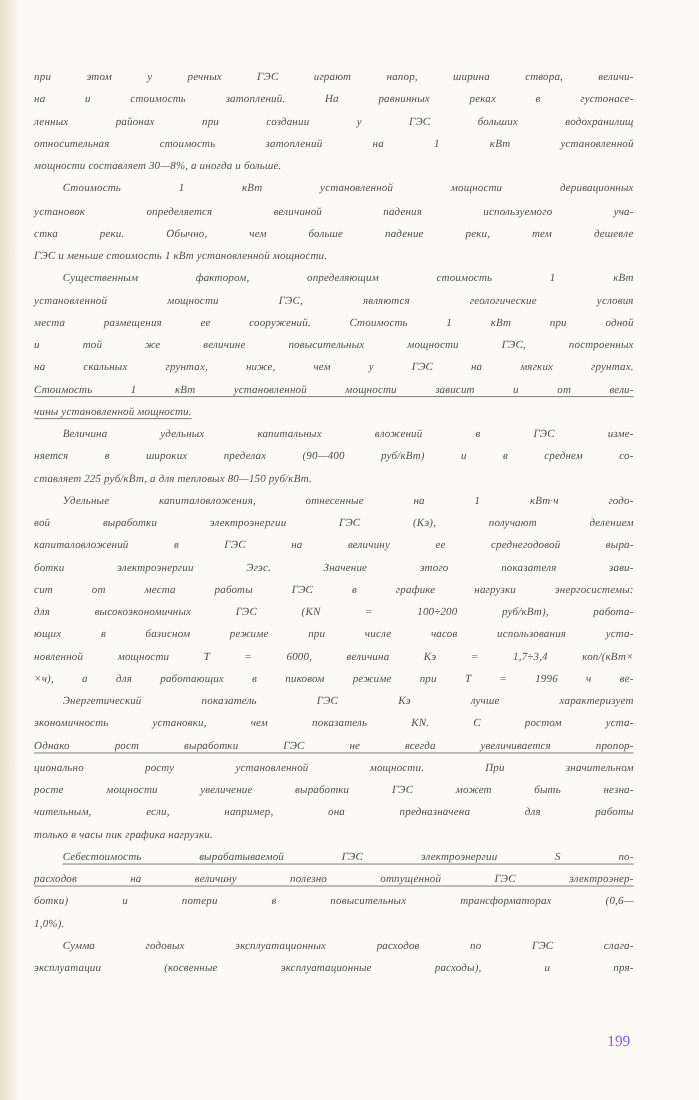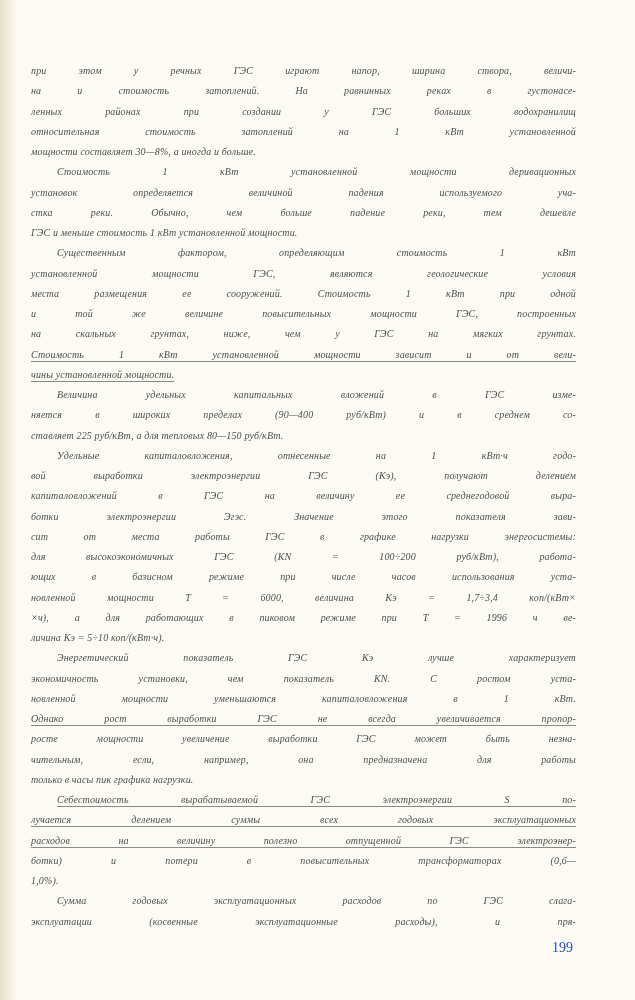--- a/index.html
+++ b/index.html
@@ -41,21 +41,21 @@
       text-align-last: left;
     }
     .line.indent {
       padding-left: 26px;
     }
     .page-number {
       position: absolute;
       left: 552px;
       top: 940px;
       font-size: 14px;
-      color: #1d4ed8;
+      color: #8b5cf6;
     }
     .ul {
       text-decoration: underline;
       text-decoration-color: #8a8a84;
       text-underline-offset: 3px;
     }
   </style>
 </head>
 <body>
 
@@ -97,36 +97,34 @@
   <div>
     <div class="line indent">Удельные капиталовложения, отнесенные на 1 кВт·ч годо-</div>
     <div class="line">вой выработки электроэнергии ГЭС (Kэ), получают делением</div>
     <div class="line">капиталовложений в ГЭС на величину ее среднегодовой выра-</div>
     <div class="line">ботки электроэнергии Эгэс. Значение этого показателя зави-</div>
     <div class="line">сит от места работы ГЭС в графике нагрузки энергосистемы:</div>
     <div class="line">для высокоэкономичных ГЭС (KN = 100÷200 руб/кВт), работа-</div>
     <div class="line">ющих в базисном режиме при числе часов использования уста-</div>
     <div class="line">новленной мощности T = 6000, величина Kэ = 1,7÷3,4 коп/(кВт×</div>
     <div class="line">×ч), а для работающих в пиковом режиме при T = 1996 ч ве-</div>
-    <div class="line last">личина Kэ = 5÷10 коп/(кВт·ч).</div>
   </div>
 
   <div>
     <div class="line indent">Энергетический показатель ГЭС Kэ лучше характеризует</div>
     <div class="line">экономичность установки, чем показатель KN. С ростом уста-</div>
-    <div class="line">новленной мощности уменьшаются капиталовложения в 1 кВт.</div>
     <div class="line ul">Однако рост выработки ГЭС не всегда увеличивается пропор-</div>
+    <div class="line">ционально росту установленной мощности. При значительном</div>
     <div class="line">росте мощности увеличение выработки ГЭС может быть незна-</div>
     <div class="line">чительным, если, например, она предназначена для работы</div>
     <div class="line last">только в часы пик графика нагрузки.</div>
   </div>
 
   <div>
     <div class="line indent ul">Себестоимость вырабатываемой ГЭС электроэнергии S по-</div>
-    <div class="line ul">лучается делением суммы всех годовых эксплуатационных</div>
     <div class="line ul">расходов на величину полезно отпущенной ГЭС электроэнер-</div>
     <div class="line">ботки) и потери в повысительных трансформаторах (0,6—</div>
     <div class="line last">1,0%).</div>
   </div>
 
   <div>
     <div class="line indent">Сумма годовых эксплуатационных расходов по ГЭС слага-</div>
     <div class="line">эксплуатации (косвенные эксплуатационные расходы), и пря-</div>
 
   </div>

